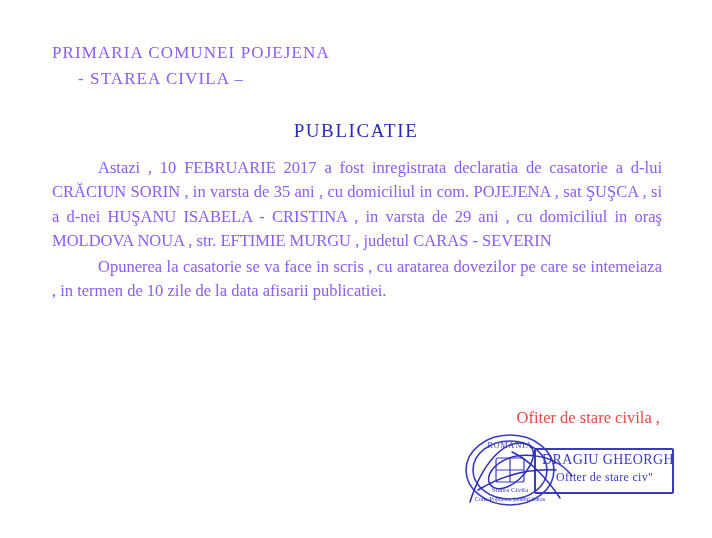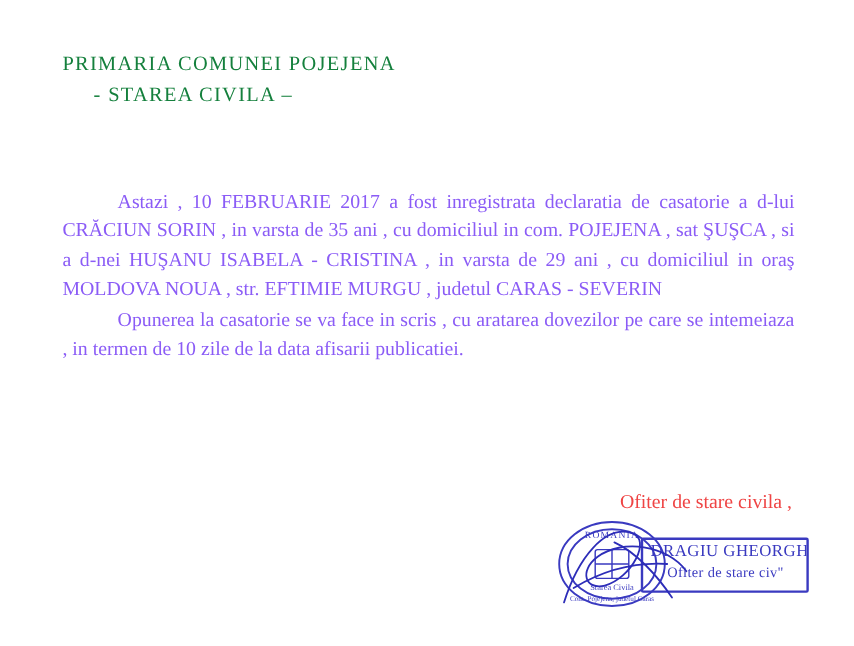--- a/index.html
+++ b/index.html
@@ -19,21 +19,21 @@
     position: absolute;
     left: 0; top: 0;
     width: 712px;
     height: 538px;
   }
   .header {
     position: absolute;
     left: 52px;
     top: 40px;
     line-height: 1.5;
-    color: #15803d;
+    color: #8b5cf6;
   }
   .header-line1 {
     font-size: 17px;
     letter-spacing: 1.1px;
     white-space: nowrap;
   }
   .header-line2 {
     font-size: 17px;
     letter-spacing: 1.1px;
     white-space: nowrap;
@@ -122,20 +122,21 @@
 </head>
 <body>
 
 <div class="page">
 
   <div class="header">
     <div class="header-line1">PRIMARIA  COMUNEI  POJEJENA</div>
     <div class="header-line2">-  STAREA  CIVILA  –</div>
   </div>
 
+  <div class="doc-title">PUBLICATIE</div>
 
   <div class="body-text">
     <p class="para p1">Astazi , 10  FEBRUARIE  2017 a fost inregistrata declaratia de casatorie a    d-lui  CRĂCIUN   SORIN , in varsta de 35 ani , cu domiciliul in com. POJEJENA , sat ŞUŞCA , si a d-nei HUŞANU  ISABELA - CRISTINA  , in varsta de 29 ani , cu domiciliul in oraş  MOLDOVA  NOUA , str. EFTIMIE  MURGU  , judetul  CARAS - SEVERIN</p>
     <p class="para p3">Opunerea la casatorie se va face in scris , cu aratarea dovezilor pe care se intemeiaza , in termen de 10 zile de la data afisarii publicatiei.</p>
   </div>
 
   <div class="sign-line">Ofiter de stare civila ,</div>
 
   <div class="stamp">
     <svg width="96" height="76" viewBox="0 0 96 76" xmlns="http://www.w3.org/2000/svg">

